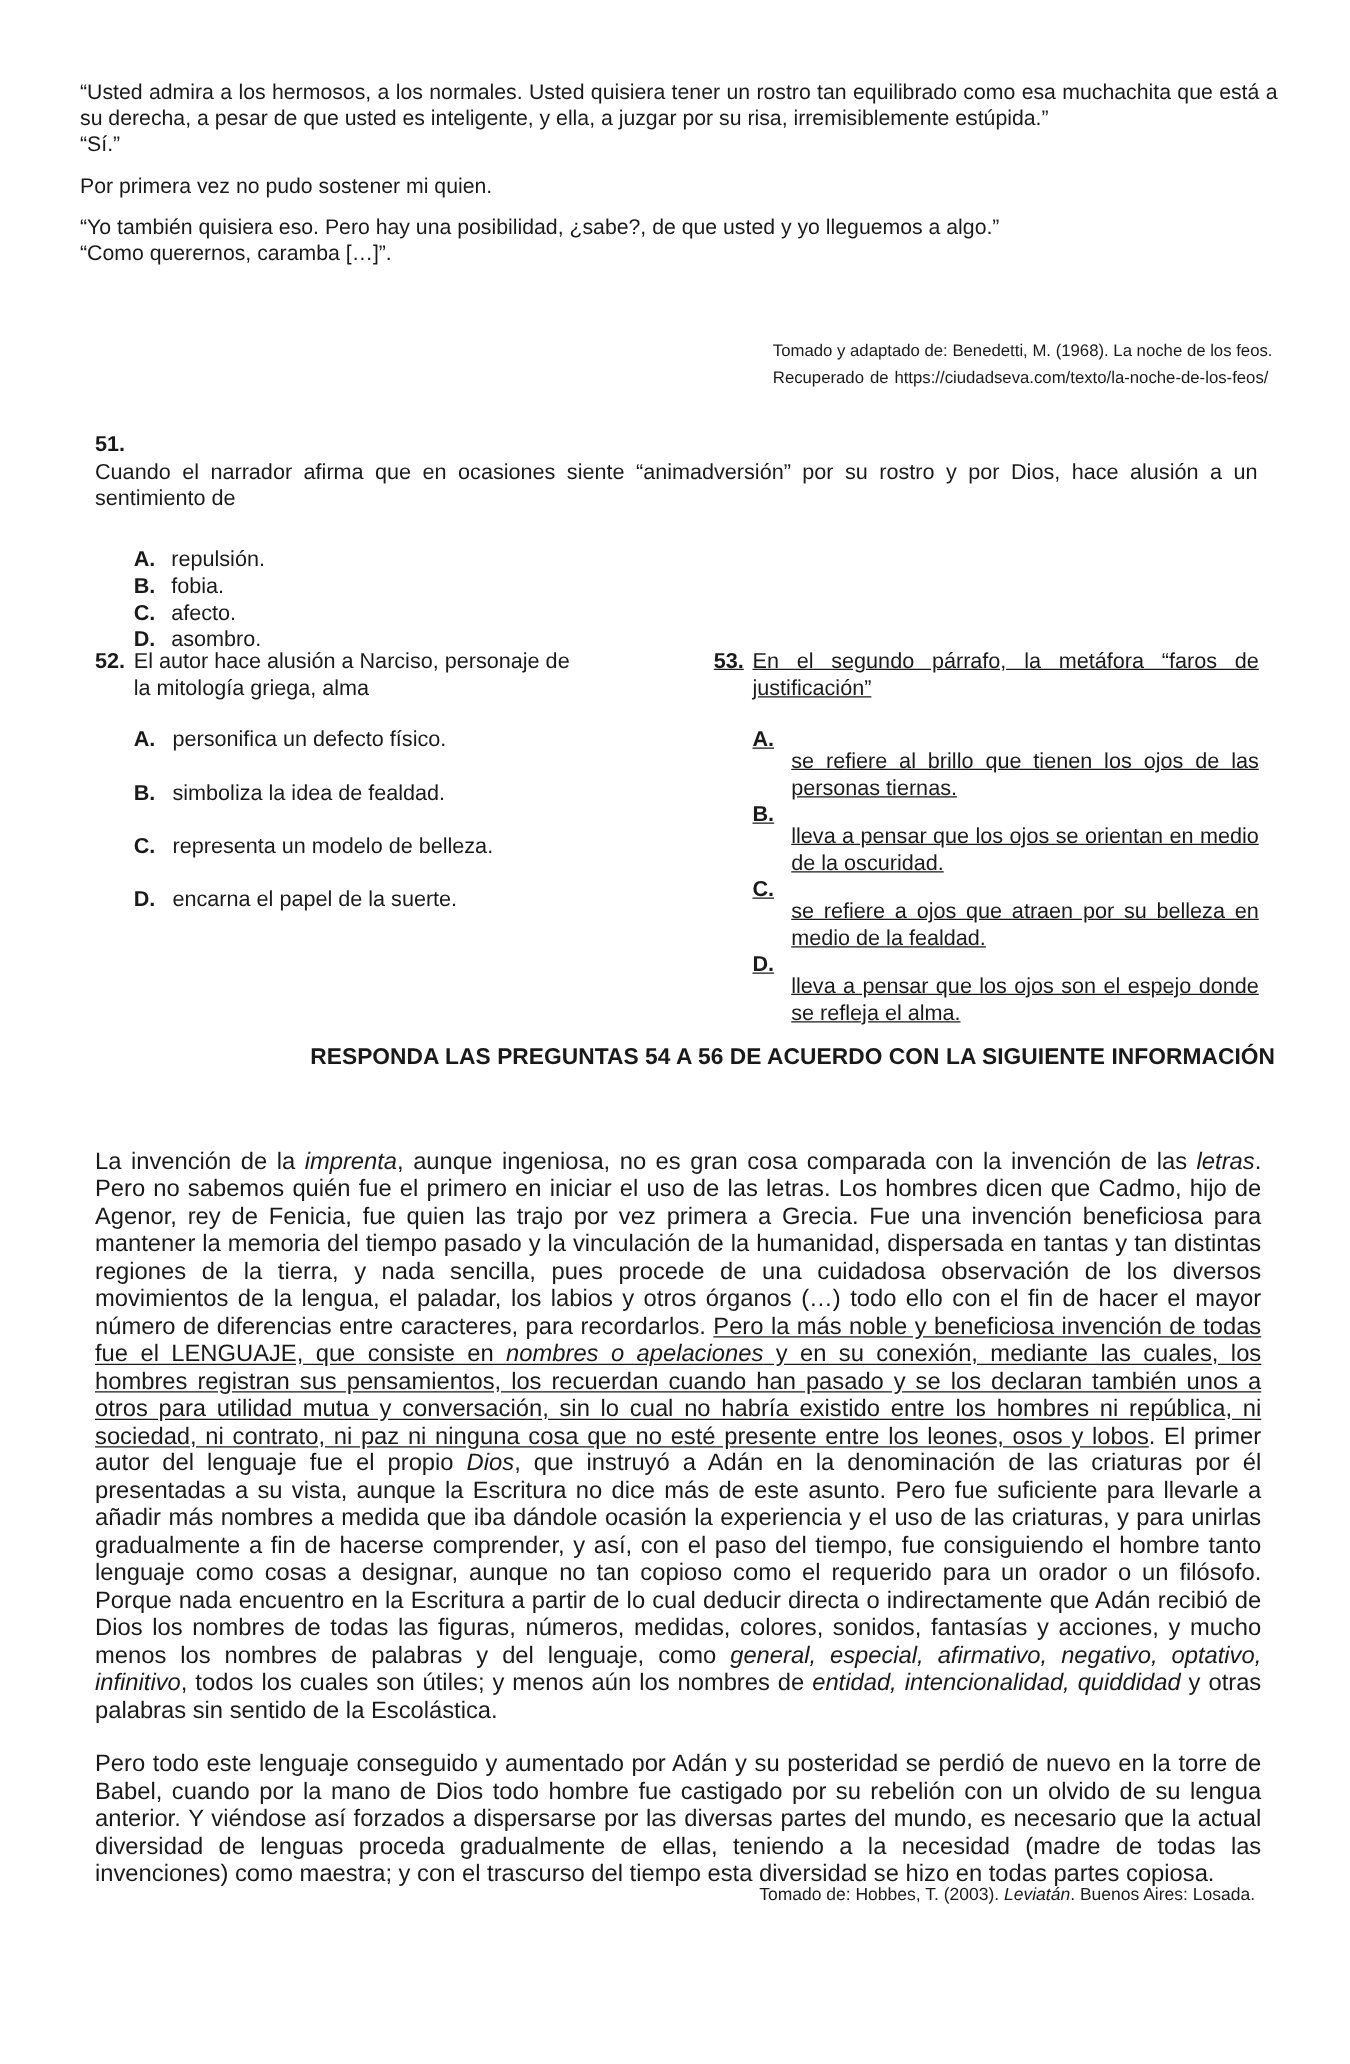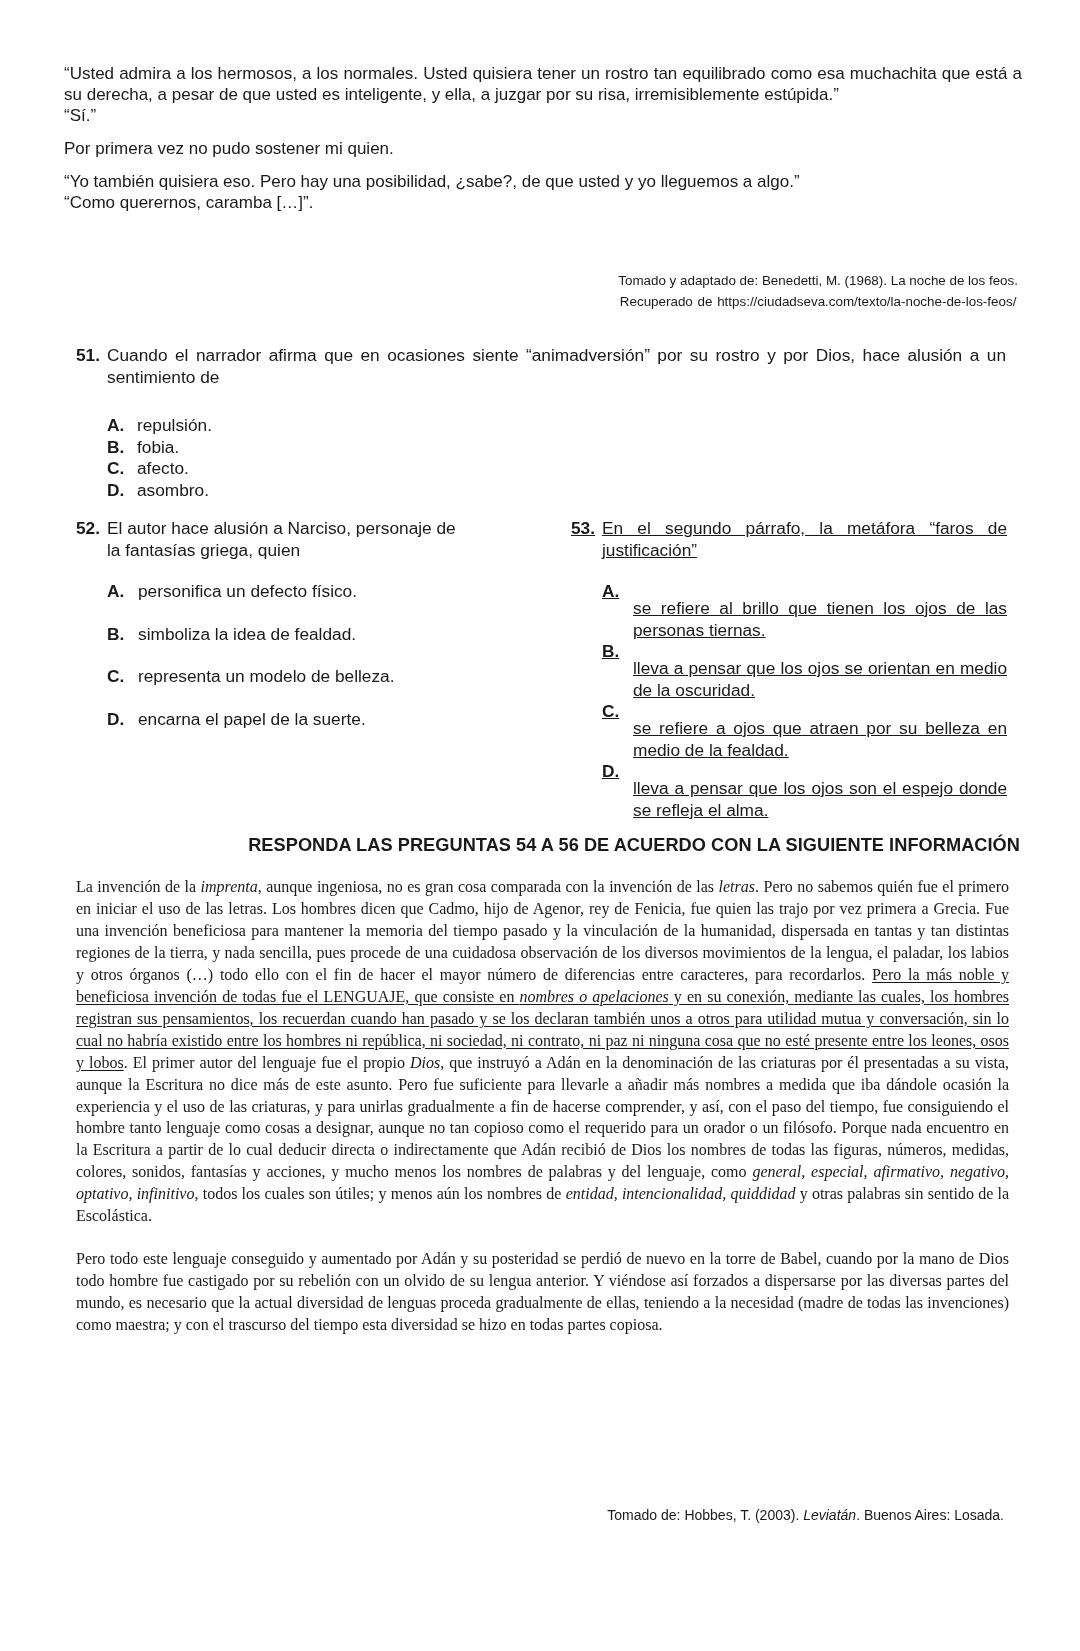--- a/index.html
+++ b/index.html
@@ -7,26 +7,26 @@
     width: 1080px; height: 1651px; position: relative; overflow: hidden;
     font-family: "Liberation Sans", sans-serif; color: #1a1a1a;
   }
   .abs { position: absolute; }
   p { margin: 0; }
 
   
   #top-passage { left: 64px; top: 63px; width: 958px; font-size: 17px; line-height: 21px; }
   #top-passage .para { text-align: justify; }
   .gap { height: 12px; }
-  #cite1 { right: 62px; top: 270px; font-size: 13.4px; line-height: 21px; text-align: center; }
+  #cite1 { right: 62px; top: 270px; font-size: 13.4px; line-height: 21px; text-align: left; }
 
   
   .qnum { font-weight: bold; }
   #q51 { left: 76px; top: 345px; width: 930px; font-size: 17.3px; line-height: 21.5px; }
-  #q51 .stem { display: flex; }
+  #q51 .stem { display: flex; flex-direction: column; }
   #q51 .stem .qnum { width: 31px; flex: none; }
   #q51 .stem .text { flex: 1; text-align: justify; text-align-last: left; }
   #q51 .opts { margin-top: 27px; margin-left: 31px; }
   .opt { display: flex; }
   .opt .letter { font-weight: bold; flex: none; }
   #q51 .opt .letter { width: 30px; }
 
   #q52 { left: 76px; top: 518px; width: 430px; font-size: 17.3px; line-height: 21.5px; }
   #q52 .stem { display: flex; }
   #q52 .stem .qnum { width: 31px; flex: none; }
@@ -38,21 +38,21 @@
   #q53 .stem { display: flex; }
   #q53 .stem .qnum { width: 31px; flex: none; }
   #q53 .stem .text { flex: 1; text-align: justify; text-align-last: left; }
   #q53 .opts { margin-top: 20px; margin-left: 31px; }
   #q53 .opt .letter { width: 31px; }
   #q53 .opt .otext { flex: 1; text-align: justify; text-align-last: left; margin-top: 17px; }
 
   
   #section-header { left: 60px; top: 833px; width: 960px; text-align: right;
     font-weight: bold; font-size: 18.2px; line-height: 24px; letter-spacing: 0.05px; }
-  #passage2 { left: 76px; top: 876px; width: 933px; font-size: 16px; line-height: 21.95px; font-family: Liberation Serif, serif; }
+  #passage2 { left: 76px; top: 919px; width: 933px; font-size: 19px; line-height: 21.95px; }
   #passage2 p { text-align: justify; }
   #passage2 .u { text-decoration: underline; text-underline-offset: 2px; }
   #passage2 .p2 { margin-top: 21px; }
   #cite2 { right: 76px; top: 1505px; font-size: 14px; line-height: 21px; }
 </style>
 </head>
 <body>
 
 <div id="top-passage" class="abs">
   <p class="para">“Usted admira a los hermosos, a los normales. Usted quisiera tener un rostro tan equilibrado como esa muchachita que está a su derecha, a pesar de que usted es inteligente, y ella, a juzgar por su risa, irremisiblemente estúpida.”</p>
@@ -91,21 +91,21 @@
       <span>asombro.</span>
     </div>
   </div>
 </div>
 
 <div id="q52" class="abs">
   <div class="stem">
     <span class="qnum">52.</span>
     <span class="text">
       <span>El autor hace alusión a Narciso, personaje de</span><br>
-      <span>la fantasías griega, quien</span>
+      <span>la mitología griega, alma</span>
     </span>
   </div>
   <div class="opts">
     <div class="opt">
       <span class="letter">A.</span>
       <span>personifica un defecto físico.</span>
     </div>
     <div class="opt">
       <span class="letter">B.</span>
       <span>simboliza la idea de fealdad.</span>

